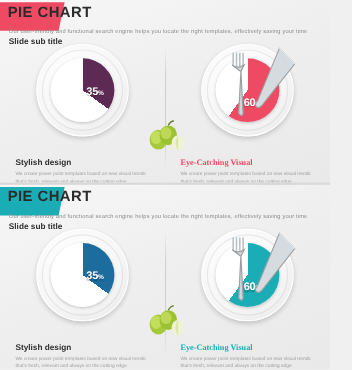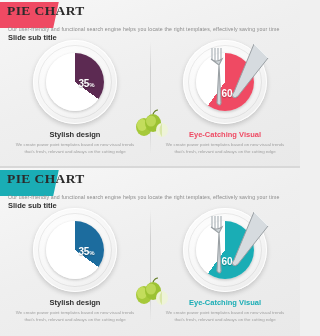--- a/index.html
+++ b/index.html
@@ -23,21 +23,21 @@
     position: absolute; left: -6px; top: 2px;
     width: 62px; height: 26px;
     transform: skewX(-12deg);
     background: #ef4a63;
   }
   .second .band { background: #1aadb5; }
   .title {
     position: absolute; left: 7px; top: 3px;
     font-size: 13.5px; font-weight: bold;
     letter-spacing: .4px; color: #2b2b2b;
-    font-family: Liberation Serif, serif;
+    font-family: Liberation Sans, sans-serif;
   }
   .subtitle {
     position: absolute; left: 8px; top: 17px;
     font-size: 7.5px; font-weight: bold; color: #2f2f2f; margin-top: 16px;
   }
   .tagline {
     position: absolute; left: 8px; top: 26px;
     font-size: 5.2px; color: #8a8a8a; letter-spacing: .15px;
   }
 
@@ -75,23 +75,23 @@
     text-shadow: 0 1px 1px rgba(0,0,0,.25);
   }
   .pct .u { font-size: 6px; }
   .pct.p35 { left: 56%; top: 43%; }
   .pct.p60 { left: 44%; top: 60%; }
 
   
   .cutlery { position: absolute; left: 0; top: 0; width: 100%; height: 92px; pointer-events: none; }
 
   
-  .cap { text-align: center; padding: 0 14px; margin-top: 2px; }
+  .cap { text-align: left; padding: 0 14px; margin-top: 15px; }
   .cap-title { font-size: 7.5px; font-weight: bold; color: #2f2f2f; }
-  .cap-title.accent { color: #ef4a63; }
+  .cap-title.accent { color: #ef4a63; font-family: Liberation Serif, serif; }
   .second .cap-title.accent { color: #1aadb5; }
   .cap-body { font-size: 4.4px; color: #a0a0a0; line-height: 1.7; margin-top: 2px; }
 
   
   .apples { position: absolute; left: 133px; top: 108px; width: 36px; height: 30px; }
 </style>
 </head>
 <body>
 
 <div class="slide">

